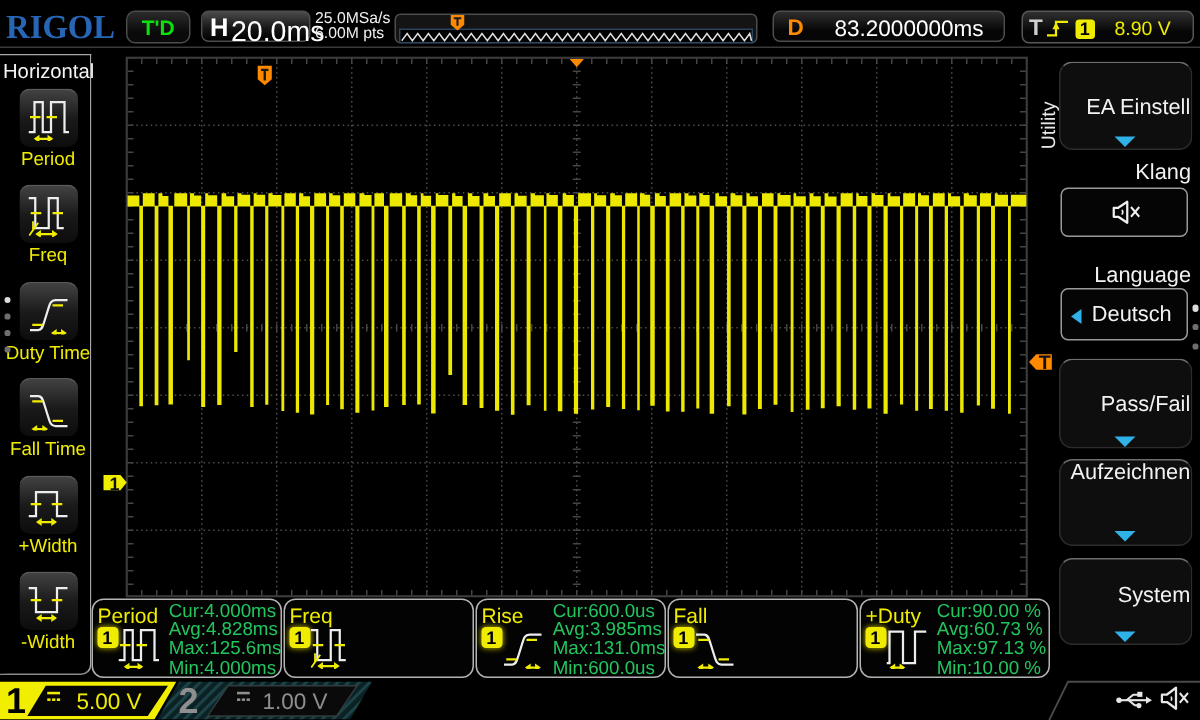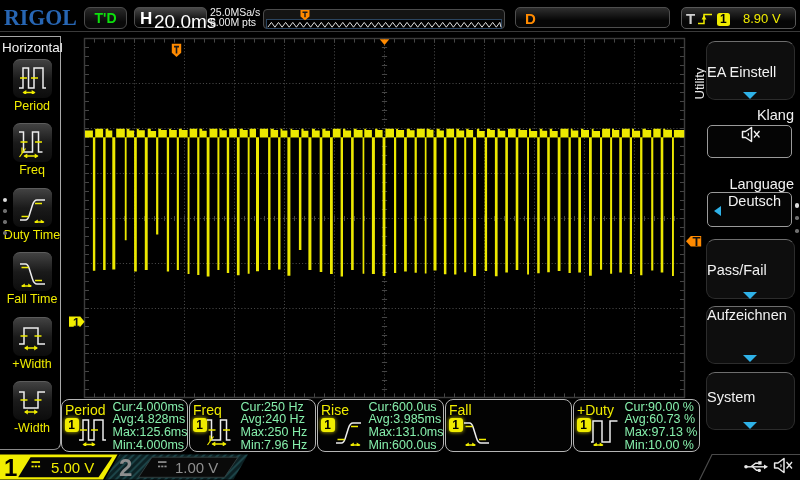--- a/index.html
+++ b/index.html
@@ -42,42 +42,42 @@
   background:linear-gradient(180deg,#424242,#1a1a1a 50%,#0c0c0c);
   border-top:1px solid #5c5c5c; display:flex; align-items:center; justify-content:center; }
 .llab { position:absolute; left:0; width:64px; text-align:center; font-size:12.5px;
   color:#f0ec00; }
 .dot { width:3.4px; height:3.4px; border-radius:50%; background:#6e6e6e; }
 .utility { position:absolute; left:692px; top:53px; width:14px; height:46px; }
 .utility span { position:absolute; left:-16px; top:16px; display:block; width:46px;
   transform:rotate(-90deg); transform-origin:center; font-size:13px; color:#e8e8e8; }
 .rbtn { position:absolute; left:706px; width:88.5px; border-radius:9px; background:#0e0e0e;
   border:1px solid #2c2c2c; border-top:1.5px solid #6e6e6e; }
-.rtx { position:absolute; width:100%; text-align:left; font-size:14.5px; color:#f2f2f2; }
+.rtx { position:absolute; width:100%; text-align:right; font-size:14.5px; color:#f2f2f2; }
 .rtri { position:absolute; width:100%; text-align:center; }
 .tri { display:inline-block; width:0; height:0; border-left:7.5px solid transparent;
   border-right:7.5px solid transparent; border-top:7.5px solid #2fb2e8; }
 .ltri { display:inline-block; width:0; height:0; border-top:5.5px solid transparent;
   border-bottom:5.5px solid transparent; border-right:7.5px solid #2fb2e8;
   position:absolute; left:6px; top:12.5px; }
 .rtitle { position:absolute; left:706px; width:88px; text-align:right; font-size:14.5px;
   color:#f2f2f2; }
 .rbox { position:absolute; left:707px; width:85px; border:1.5px solid #9a9a9a;
-  border-radius:5px; background:#050505; display:flex; align-items:flex-start; justify-content:center; }
+  border-radius:5px; background:#050505; display:flex; align-items:center; justify-content:center; }
 .deu { font-size:14.5px; color:#f2f2f2; margin-left:10px; }
 
 .panel { position:absolute; top:398.5px; width:127px; height:53.5px; background:#030303;
   border:1.5px solid #b4b4b4; border-radius:8px; }
 .pt { position:absolute; left:3px; top:2px; font-size:14px; color:#f0ec00; }
 .pb { position:absolute; left:2.5px; top:18px; width:14px; height:14px; background:#f0ec00;
   border-radius:3px; color:#000; font-weight:bold; font-size:12px; text-align:center;
   line-height:14px; box-shadow:0 0 4px #cfcb00; }
 .pi { position:absolute; left:17px; top:16px; }
 .pvals { position:absolute; left:50.5px; top:1px; font-size:12.5px; line-height:12.9px;
-  color:#86efac; white-space:nowrap; }
+  color:#22c55e; white-space:nowrap; }
 </style></head>
 <body>
 
 <svg class="abs" width="800" height="480" style="left:0;top:0">
   <path d="M134.5 38.5V397.5M184.5 38.5V397.5M234.5 38.5V397.5M284.5 38.5V397.5M334.5 38.5V397.5M384.5 38.5V397.5M434.5 38.5V397.5M484.5 38.5V397.5M534.5 38.5V397.5M584.5 38.5V397.5M634.5 38.5V397.5M84.5 83.5H684.5M84.5 128.5H684.5M84.5 173.5H684.5M84.5 218.5H684.5M84.5 263.5H684.5M84.5 308.5H684.5M84.5 353.5H684.5" stroke="#4e4e4e" stroke-width="1" fill="none" stroke-dasharray="1 2.2"></path>
   <path d="M84.5 39.0v3.6M84.5 397.0v-3.6M94.5 39.0v3.6M94.5 397.0v-3.6M104.5 39.0v3.6M104.5 397.0v-3.6M114.5 39.0v3.6M114.5 397.0v-3.6M124.5 39.0v3.6M124.5 397.0v-3.6M134.5 39.0v3.6M134.5 397.0v-3.6M144.5 39.0v3.6M144.5 397.0v-3.6M154.5 39.0v3.6M154.5 397.0v-3.6M164.5 39.0v3.6M164.5 397.0v-3.6M174.5 39.0v3.6M174.5 397.0v-3.6M184.5 39.0v3.6M184.5 397.0v-3.6M194.5 39.0v3.6M194.5 397.0v-3.6M204.5 39.0v3.6M204.5 397.0v-3.6M214.5 39.0v3.6M214.5 397.0v-3.6M224.5 39.0v3.6M224.5 397.0v-3.6M234.5 39.0v3.6M234.5 397.0v-3.6M244.5 39.0v3.6M244.5 397.0v-3.6M254.5 39.0v3.6M254.5 397.0v-3.6M264.5 39.0v3.6M264.5 397.0v-3.6M274.5 39.0v3.6M274.5 397.0v-3.6M284.5 39.0v3.6M284.5 397.0v-3.6M294.5 39.0v3.6M294.5 397.0v-3.6M304.5 39.0v3.6M304.5 397.0v-3.6M314.5 39.0v3.6M314.5 397.0v-3.6M324.5 39.0v3.6M324.5 397.0v-3.6M334.5 39.0v3.6M334.5 397.0v-3.6M344.5 39.0v3.6M344.5 397.0v-3.6M354.5 39.0v3.6M354.5 397.0v-3.6M364.5 39.0v3.6M364.5 397.0v-3.6M374.5 39.0v3.6M374.5 397.0v-3.6M384.5 39.0v3.6M384.5 397.0v-3.6M394.5 39.0v3.6M394.5 397.0v-3.6M404.5 39.0v3.6M404.5 397.0v-3.6M414.5 39.0v3.6M414.5 397.0v-3.6M424.5 39.0v3.6M424.5 397.0v-3.6M434.5 39.0v3.6M434.5 397.0v-3.6M444.5 39.0v3.6M444.5 397.0v-3.6M454.5 39.0v3.6M454.5 397.0v-3.6M464.5 39.0v3.6M464.5 397.0v-3.6M474.5 39.0v3.6M474.5 397.0v-3.6M484.5 39.0v3.6M484.5 397.0v-3.6M494.5 39.0v3.6M494.5 397.0v-3.6M504.5 39.0v3.6M504.5 397.0v-3.6M514.5 39.0v3.6M514.5 397.0v-3.6M524.5 39.0v3.6M524.5 397.0v-3.6M534.5 39.0v3.6M534.5 397.0v-3.6M544.5 39.0v3.6M544.5 397.0v-3.6M554.5 39.0v3.6M554.5 397.0v-3.6M564.5 39.0v3.6M564.5 397.0v-3.6M574.5 39.0v3.6M574.5 397.0v-3.6M584.5 39.0v3.6M584.5 397.0v-3.6M594.5 39.0v3.6M594.5 397.0v-3.6M604.5 39.0v3.6M604.5 397.0v-3.6M614.5 39.0v3.6M614.5 397.0v-3.6M624.5 39.0v3.6M624.5 397.0v-3.6M634.5 39.0v3.6M634.5 397.0v-3.6M644.5 39.0v3.6M644.5 397.0v-3.6M654.5 39.0v3.6M654.5 397.0v-3.6M664.5 39.0v3.6M664.5 397.0v-3.6M674.5 39.0v3.6M674.5 397.0v-3.6M684.5 39.0v3.6M684.5 397.0v-3.6M85.0 38.5h4.0M684.0 38.5h-4.0M85.0 47.5h4.0M684.0 47.5h-4.0M85.0 56.5h4.0M684.0 56.5h-4.0M85.0 65.5h4.0M684.0 65.5h-4.0M85.0 74.5h4.0M684.0 74.5h-4.0M85.0 83.5h4.0M684.0 83.5h-4.0M85.0 92.5h4.0M684.0 92.5h-4.0M85.0 101.5h4.0M684.0 101.5h-4.0M85.0 110.5h4.0M684.0 110.5h-4.0M85.0 119.5h4.0M684.0 119.5h-4.0M85.0 128.5h4.0M684.0 128.5h-4.0M85.0 137.5h4.0M684.0 137.5h-4.0M85.0 146.5h4.0M684.0 146.5h-4.0M85.0 155.5h4.0M684.0 155.5h-4.0M85.0 164.5h4.0M684.0 164.5h-4.0M85.0 173.5h4.0M684.0 173.5h-4.0M85.0 182.5h4.0M684.0 182.5h-4.0M85.0 191.5h4.0M684.0 191.5h-4.0M85.0 200.5h4.0M684.0 200.5h-4.0M85.0 209.5h4.0M684.0 209.5h-4.0M85.0 218.5h4.0M684.0 218.5h-4.0M85.0 227.5h4.0M684.0 227.5h-4.0M85.0 236.5h4.0M684.0 236.5h-4.0M85.0 245.5h4.0M684.0 245.5h-4.0M85.0 254.5h4.0M684.0 254.5h-4.0M85.0 263.5h4.0M684.0 263.5h-4.0M85.0 272.5h4.0M684.0 272.5h-4.0M85.0 281.5h4.0M684.0 281.5h-4.0M85.0 290.5h4.0M684.0 290.5h-4.0M85.0 299.5h4.0M684.0 299.5h-4.0M85.0 308.5h4.0M684.0 308.5h-4.0M85.0 317.5h4.0M684.0 317.5h-4.0M85.0 326.5h4.0M684.0 326.5h-4.0M85.0 335.5h4.0M684.0 335.5h-4.0M85.0 344.5h4.0M684.0 344.5h-4.0M85.0 353.5h4.0M684.0 353.5h-4.0M85.0 362.5h4.0M684.0 362.5h-4.0M85.0 371.5h4.0M684.0 371.5h-4.0M85.0 380.5h4.0M684.0 380.5h-4.0M85.0 389.5h4.0M684.0 389.5h-4.0M381.9 47.5h5.2M381.9 56.5h5.2M381.9 65.5h5.2M381.9 74.5h5.2M381.9 83.5h5.2M381.9 92.5h5.2M381.9 101.5h5.2M381.9 110.5h5.2M381.9 119.5h5.2M381.9 128.5h5.2M381.9 137.5h5.2M381.9 146.5h5.2M381.9 155.5h5.2M381.9 164.5h5.2M381.9 173.5h5.2M381.9 182.5h5.2M381.9 191.5h5.2M381.9 200.5h5.2M381.9 209.5h5.2M381.9 218.5h5.2M381.9 227.5h5.2M381.9 236.5h5.2M381.9 245.5h5.2M381.9 254.5h5.2M381.9 263.5h5.2M381.9 272.5h5.2M381.9 281.5h5.2M381.9 290.5h5.2M381.9 299.5h5.2M381.9 308.5h5.2M381.9 317.5h5.2M381.9 326.5h5.2M381.9 335.5h5.2M381.9 344.5h5.2M381.9 353.5h5.2M381.9 362.5h5.2M381.9 371.5h5.2M381.9 380.5h5.2M381.9 389.5h5.2M94.5 216.0v5.0M104.5 216.0v5.0M114.5 216.0v5.0M124.5 216.0v5.0M134.5 216.0v5.0M144.5 216.0v5.0M154.5 216.0v5.0M164.5 216.0v5.0M174.5 216.0v5.0M184.5 216.0v5.0M194.5 216.0v5.0M204.5 216.0v5.0M214.5 216.0v5.0M224.5 216.0v5.0M234.5 216.0v5.0M244.5 216.0v5.0M254.5 216.0v5.0M264.5 216.0v5.0M274.5 216.0v5.0M284.5 216.0v5.0M294.5 216.0v5.0M304.5 216.0v5.0M314.5 216.0v5.0M324.5 216.0v5.0M334.5 216.0v5.0M344.5 216.0v5.0M354.5 216.0v5.0M364.5 216.0v5.0M374.5 216.0v5.0M384.5 216.0v5.0M394.5 216.0v5.0M404.5 216.0v5.0M414.5 216.0v5.0M424.5 216.0v5.0M434.5 216.0v5.0M444.5 216.0v5.0M454.5 216.0v5.0M464.5 216.0v5.0M474.5 216.0v5.0M484.5 216.0v5.0M494.5 216.0v5.0M504.5 216.0v5.0M514.5 216.0v5.0M524.5 216.0v5.0M534.5 216.0v5.0M544.5 216.0v5.0M554.5 216.0v5.0M564.5 216.0v5.0M574.5 216.0v5.0M584.5 216.0v5.0M594.5 216.0v5.0M604.5 216.0v5.0M614.5 216.0v5.0M624.5 216.0v5.0M634.5 216.0v5.0M644.5 216.0v5.0M654.5 216.0v5.0M664.5 216.0v5.0M674.5 216.0v5.0" stroke="#454545" stroke-width="1" fill="none"></path>
   <rect x="84.5" y="38.5" width="600.0" height="359.0" fill="none" stroke="#3c3c3c" stroke-width="1.4"></rect>
   <path d="M85.0 130.4H92.9V137.6H85.0ZM92.9 137.2h2.4V270.8h-2.4ZM95.2 128.8H103.1V137.6H95.2ZM103.1 137.2h2.5V270.1h-2.5ZM105.6 130.6H112.3V137.6H105.6ZM105.6 128.8h2.7V131H105.6ZM112.3 137.2h3.0V269.6h-3.0ZM116.2 128.8H124.8V137.6H116.2ZM124.8 137.2h1.8V240.2h-1.8ZM126.6 130.4H134.1V137.6H126.6ZM126.6 128.8h2.8V131H126.6ZM134.1 137.2h2.7V271.4h-2.7ZM136.8 130.2H144.8V137.6H136.8ZM136.8 128.8h2.0V131H136.8ZM144.8 137.2h2.9V270.0h-2.9ZM147.7 130.9H156.1V137.6H147.7ZM147.7 128.8h3.1V131H147.7ZM156.1 137.2h2.2V234.6h-2.2ZM158.3 129.9H166.8V137.6H158.3ZM158.3 128.8h2.7V131H158.3ZM166.8 137.2h2.3V271.4h-2.3ZM169.1 129.9H176.8V137.6H169.1ZM169.1 128.8h2.0V131H169.1ZM176.8 137.2h2.1V269.9h-2.1ZM178.9 130.0H187.6V137.6H178.9ZM178.9 128.8h2.9V131H178.9ZM187.6 137.2h1.9V274.0h-1.9ZM189.6 128.8H197.2V137.6H189.6ZM197.2 137.2h2.2V275.1h-2.2ZM199.4 130.8H206.7V137.6H199.4ZM199.4 128.8h2.8V131H199.4ZM206.7 137.2h2.8V276.4h-2.8ZM209.5 128.8H217.4V137.6H209.5ZM217.4 137.2h2.0V270.0h-2.0ZM219.4 130.2H226.8V137.6H219.4ZM219.4 128.8h2.4V131H219.4ZM226.8 137.2h2.4V272.9h-2.4ZM229.2 128.8H236.9V137.6H229.2ZM236.9 137.2h2.7V275.2h-2.7ZM239.6 130.0H247.7V137.6H239.6ZM239.6 128.8h3.3V131H239.6ZM247.7 137.2h1.9V273.7h-1.9ZM249.6 128.8H256.0V137.6H249.6ZM256.0 137.2h3.0V271.3h-3.0ZM259.8 128.8H268.1V137.6H259.8ZM268.1 137.2h2.4V270.0h-2.4ZM270.5 130.1H278.1V137.6H270.5ZM270.5 128.8h3.3V131H270.5ZM278.1 137.2h2.4V269.6h-2.4ZM280.5 130.5H287.4V137.6H280.5ZM280.5 128.8h1.8V131H280.5ZM287.4 137.2h3.0V275.7h-3.0ZM290.5 130.0H298.9V137.6H290.5ZM290.5 128.8h1.7V131H290.5ZM298.9 137.2h2.5V250.0h-2.5ZM301.4 130.7H308.4V137.6H301.4ZM301.4 128.8h2.2V131H301.4ZM308.4 137.2h3.0V270.0h-3.0ZM311.9 130.6H319.7V137.6H311.9ZM311.9 128.8h3.0V131H311.9ZM319.7 137.2h2.6V272.0h-2.6ZM322.3 130.7H330.0V137.6H322.3ZM322.3 128.8h3.2V131H322.3ZM330.0 137.2h2.8V273.9h-2.8ZM332.8 128.8H340.6V137.6H332.8ZM340.6 137.2h2.4V276.5h-2.4ZM343.0 130.5H351.1V137.6H343.0ZM343.0 128.8h2.4V131H343.0ZM351.1 137.2h2.6V270.1h-2.6ZM353.7 130.1H362.6V137.6H353.7ZM353.7 128.8h2.9V131H353.7ZM362.6 137.2h1.7V273.8h-1.7ZM364.3 130.0H371.9V137.6H364.3ZM364.3 128.8h1.9V131H364.3ZM371.9 137.2h3.0V274.1h-3.0ZM375.1 130.0H382.6V137.6H375.1ZM375.1 128.8h2.4V131H375.1ZM382.6 137.2h2.8V275.9h-2.8ZM385.4 128.8H394.0V137.6H385.4ZM394.0 137.2h2.2V273.0h-2.2ZM396.1 130.1H404.1V137.6H396.1ZM396.1 128.8h1.9V131H396.1ZM404.1 137.2h2.7V271.4h-2.7ZM406.8 130.2H414.6V137.6H406.8ZM406.8 128.8h3.1V131H406.8ZM414.6 137.2h2.2V272.7h-2.2ZM416.8 128.8H424.8V137.6H416.8ZM424.8 137.2h1.7V273.5h-1.7ZM426.6 129.8H433.5V137.6H426.6ZM426.6 128.8h3.1V131H426.6ZM433.5 137.2h3.0V270.5h-3.0ZM436.6 130.6H443.9V137.6H436.6ZM436.6 128.8h3.1V131H436.6ZM443.9 137.2h2.5V274.3h-2.5ZM446.4 128.8H454.1V137.6H446.4ZM454.1 137.2h2.3V274.5h-2.3ZM456.3 130.4H464.2V137.6H456.3ZM456.3 128.8h2.7V131H456.3ZM464.2 137.2h2.0V272.3h-2.0ZM466.2 130.0H473.1V137.6H466.2ZM466.2 128.8h2.4V131H466.2ZM473.1 137.2h3.0V275.9h-3.0ZM476.9 130.9H484.7V137.6H476.9ZM476.9 128.8h2.4V131H476.9ZM484.7 137.2h2.4V270.9h-2.4ZM487.0 130.1H494.9V137.6H487.0ZM487.0 128.8h3.2V131H487.0ZM494.9 137.2h2.7V276.3h-2.7ZM497.6 130.8H505.3V137.6H497.6ZM497.6 128.8h2.2V131H497.6ZM505.3 137.2h2.6V272.6h-2.6ZM508.0 128.8H515.7V137.6H508.0ZM515.7 137.2h2.6V269.9h-2.6ZM518.3 130.0H527.1V137.6H518.3ZM518.3 128.8h1.9V131H518.3ZM527.1 137.2h1.9V274.6h-1.9ZM529.0 130.9H537.2V137.6H529.0ZM529.0 128.8h1.8V131H529.0ZM537.2 137.2h2.5V273.2h-2.5ZM539.7 130.8H547.2V137.6H539.7ZM539.7 128.8h2.6V131H539.7ZM547.2 137.2h2.6V272.2h-2.6ZM549.7 131.0H557.7V137.6H549.7ZM549.7 128.8h2.5V131H549.7ZM557.7 137.2h2.8V270.9h-2.8ZM560.4 128.8H568.5V137.6H560.4ZM568.5 137.2h2.3V273.1h-2.3ZM570.8 130.6H578.3V137.6H570.8ZM570.8 128.8h1.7V131H570.8ZM578.3 137.2h2.7V272.4h-2.7ZM581.0 130.0H589.0V137.6H581.0ZM581.0 128.8h2.4V131H581.0ZM589.0 137.2h2.8V275.8h-2.8ZM591.8 130.9H600.0V137.6H591.8ZM591.8 128.8h1.8V131H591.8ZM600.0 137.2h2.1V269.7h-2.1ZM602.1 128.8H610.1V137.6H602.1ZM610.1 137.2h2.0V273.8h-2.0ZM612.0 130.1H619.3V137.6H612.0ZM612.0 128.8h2.0V131H612.0ZM619.3 137.2h2.6V272.6h-2.6ZM621.9 128.8H629.8V137.6H621.9ZM629.8 137.2h2.2V273.9h-2.2ZM632.0 130.8H640.1V137.6H632.0ZM632.0 128.8h2.0V131H632.0ZM640.1 137.2h2.3V275.2h-2.3ZM642.5 130.1H651.2V137.6H642.5ZM642.5 128.8h3.4V131H642.5ZM651.2 137.2h2.1V270.4h-2.1ZM653.3 128.8H660.7V137.6H653.3ZM660.7 137.2h2.6V272.5h-2.6ZM663.2 129.8H672.0V137.6H663.2ZM663.2 128.8h2.0V131H663.2ZM672.0 137.2h1.9V275.9h-1.9ZM673.9 129.9H684.2V137.6H673.9Z" fill="#ece800"></path>
 
   <path d="M171.8 43.8h9.4v9.0l-4.7 4.1-4.7-4.1z" fill="#ff8a00"></path>
@@ -103,20 +103,21 @@
     <svg width="236" height="10" viewBox="266 19 236 10" style="display:block">
   <path d="M266.8 26.2L270.4 21.4L273.9 26.2L277.5 21.4L281.1 26.2L284.6 21.4L288.2 26.2L291.8 21.4L295.4 26.2L298.9 21.4L302.5 26.2L306.1 21.4L309.6 26.2L313.2 21.4L316.8 26.2L320.3 21.4L323.9 26.2L327.5 21.4L331.1 26.2L334.6 21.4L338.2 26.2L341.8 21.4L345.3 26.2L348.9 21.4L352.5 26.2L356.0 21.4L359.6 26.2L363.2 21.4L366.8 26.2L370.3 21.4L373.9 26.2L377.5 21.4L381.0 26.2L384.6 21.4L388.2 26.2L391.7 21.4L395.3 26.2L398.9 21.4L402.5 26.2L406.0 21.4L409.6 26.2L413.2 21.4L416.7 26.2L420.3 21.4L423.9 26.2L427.4 21.4L431.0 26.2L434.6 21.4L438.2 26.2L441.7 21.4L445.3 26.2L448.9 21.4L452.4 26.2L456.0 21.4L459.6 26.2L463.1 21.4L466.7 26.2L470.3 21.4L473.9 26.2L477.4 21.4L481.0 26.2L484.6 21.4L488.1 26.2L491.7 21.4L495.3 26.2L498.8 21.4L500.0 26.2" stroke="#e0e0e0" stroke-width="1" fill="none"></path>
     </svg>
   </div>
 <svg class="abs" width="12" height="12" style="left:299px;top:9px">
     <path d="M1.5 1h9v6.5l-4.5 3.8-4.5-3.8z" fill="#ff8a00"></path>
     <path d="M3.5 3.2h5M6 3.2v5" stroke="#1a1a1a" stroke-width="1.4" fill="none"></path>
   </svg>
 <div class="abs dbox">
     <span class="dletter">D</span>
+    <span class="dval">83.2000000ms</span>
   </div>
 <div class="abs tbox">
     <span class="tletter">T</span>
     <span class="tbadge">1</span>
     <span class="tval">8.90 V</span>
   </div>
 <svg class="abs" width="16" height="16" style="left:697px;top:10px">
     <path d="M1 13.5h6V4.5h8" stroke="#f0ec00" stroke-width="1.5" fill="none"></path>
     <path d="M4.6 9.5h4.8L7 4.9z" fill="#f0ec00"></path>
   </svg>
@@ -249,26 +250,20 @@
     <div class="pt">Freq</div>
     <div class="pb">1</div>
     <div class="pi"><svg width="27" height="30" viewBox="0 0 27 30">
         <path d="M0 4h4.5v20h9V4h6v20h4" fill="none" stroke="#ededed" stroke-width="1.5"></path>
         <path d="M1.5 14h7M16 14h7" fill="none" stroke="#f0ec00" stroke-width="1.5"></path>
         <path d="M3 19.5v6M0.5 29l6-8.5" stroke="#f0ec00" stroke-width="1.2" fill="none"></path>
         <path d="M5.5 28H18.5" fill="none" stroke="#f0ec00" stroke-width="1.5"></path>
         <path d="M8.3 25.4L4.5 28l3.8 2.6z" fill="#f0ec00" stroke="none"></path>
         <path d="M15.7 25.4L19.5 28l-3.8 2.6z" fill="#f0ec00" stroke="none"></path>
       </svg></div>
-    <div class="pvals">
-      <div class="pv">Cur:250 Hz</div>
-      <div class="pv">Avg:240 Hz</div>
-      <div class="pv">Max:250 Hz</div>
-      <div class="pv">Min:7.96 Hz</div>
-    </div>
   </div>
 <div class="panel" style="left:317px">
     <div class="pt">Rise</div>
     <div class="pb">1</div>
     <div class="pi"><svg width="27" height="30" viewBox="0 0 27 30">
         <path d="M1 27h5.5c2.5 0 3-2.5 4-5.5l2.5-8c1-3 1.5-6.5 5-6.5h8" fill="none" stroke="#ededed" stroke-width="1.5"></path>
         <path d="M2.5 23.5h7M16 10.5h7" fill="none" stroke="#f0ec00" stroke-width="1.5"></path>
         <path d="M16.0 29H24.5" fill="none" stroke="#f0ec00" stroke-width="1.5"></path>
         <path d="M18.8 26.4L15 29l3.8 2.6z" fill="#f0ec00" stroke="none"></path>
         <path d="M21.7 26.4L25.5 29l-3.8 2.6z" fill="#f0ec00" stroke="none"></path>

